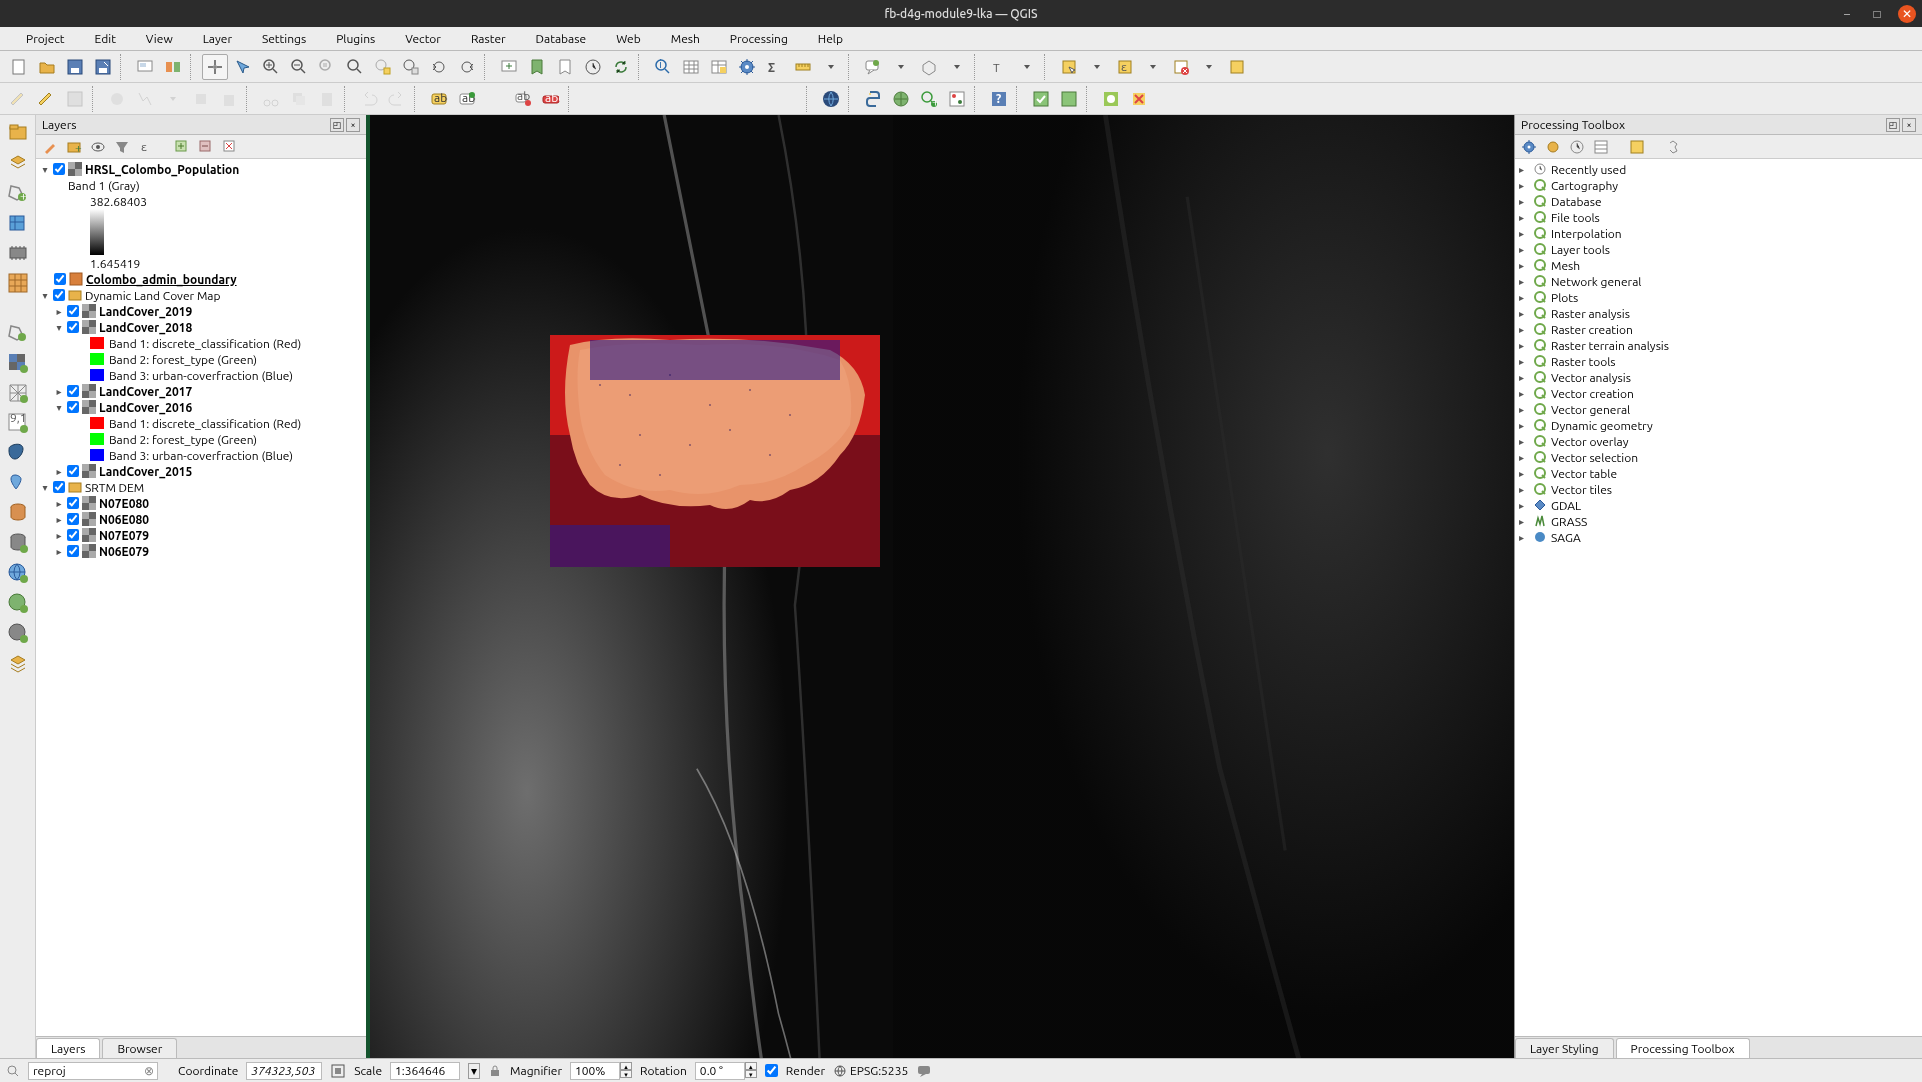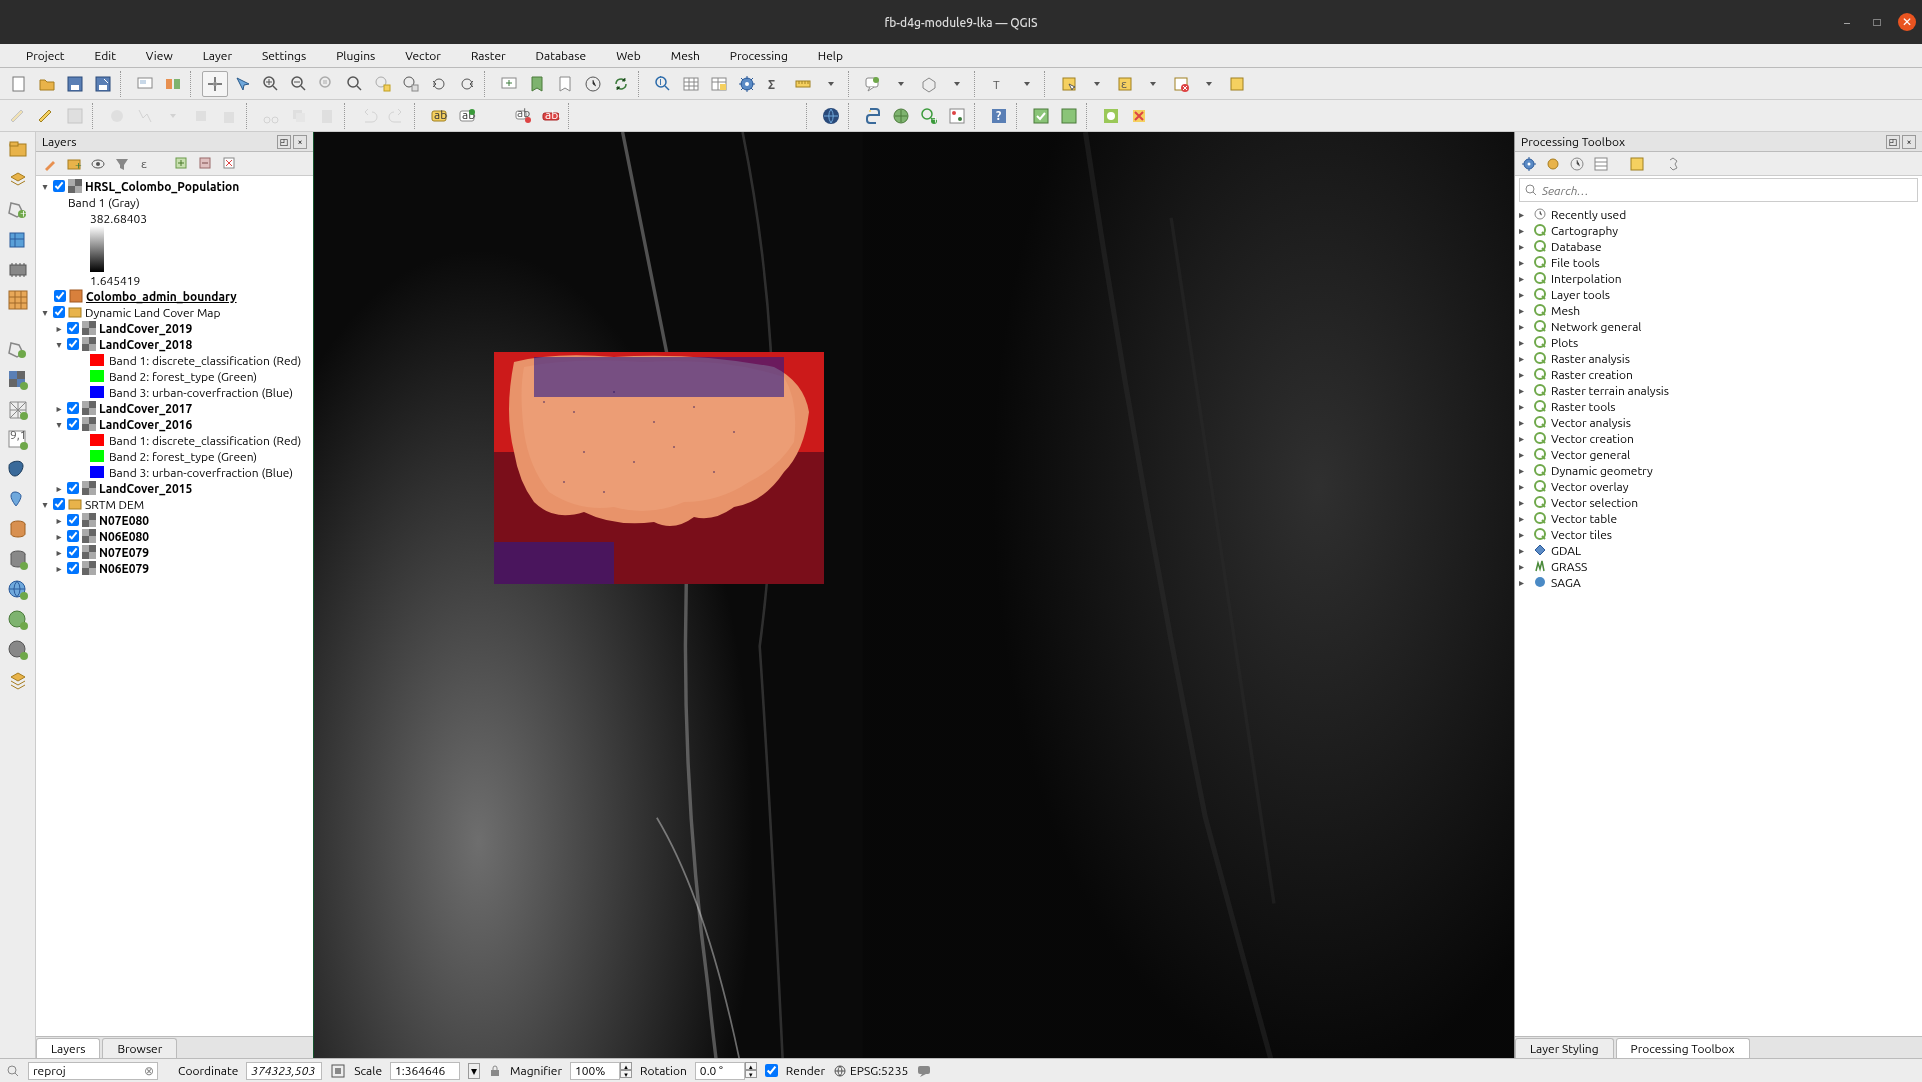--- a/index.html
+++ b/index.html
@@ -1,31 +1,31 @@
 <!DOCTYPE html>
 <html><head>
 <meta charset="utf-8">
 <style>
 * { margin:0; padding:0; box-sizing:border-box; font-family:"Ubuntu","Segoe UI",Arial,sans-serif; font-size:12px; }
 body { background:#f0f0f0; width:1922px; height:1082px; overflow:hidden; display:flex; flex-direction:column; }
-.titlebar { height:44px; background:#2c2c2c; color:#ddd; display:flex; align-items:center; position:relative; }
+.titlebar { height:27px; background:#2c2c2c; color:#ddd; display:flex; align-items:center; position:relative; }
 .titlebar .title { flex:1; text-align:center; font-weight:500; }
 .titlebar .winbtns { position:absolute; right:6px; display:flex; gap:12px; align-items:center; }
 .winbtn { width:18px; height:18px; display:flex; align-items:center; justify-content:center; color:#ccc; cursor:pointer; }
 .winbtn.close { background:#e95420; border-radius:50%; color:#fff; width:18px; height:18px; }
 .menubar { height:24px; background:#ededed; border-bottom:1px solid #bbb; display:flex; align-items:center; padding:0 6px; gap:2px; }
 .menubar .menu { padding:2px 8px; cursor:pointer;margin-left:12px; }
 .toolbar { height:32px; background:#ededed; border-bottom:1px solid #ccc; display:flex; align-items:center; padding:0 6px; gap:2px; }
 .tbtn { width:26px; height:26px; display:flex; align-items:center; justify-content:center; cursor:pointer; border-radius:2px; }
 .tsep { width:8px; height:26px; border-left:1px dotted #999; margin:0 2px; }
 .main { flex:1; display:flex; overflow:hidden; }
 .leftbar { width:36px; background:#ededed; border-right:1px solid #ccc; display:flex; flex-direction:column; align-items:center; padding-top:4px; gap:2px; }
 .leftbar .tbtn { width:28px; height:28px; }
 .leftbar .gap { height:18px; }
-.panel-left { width:278px; background:#fff; border-right:1px solid #14532d; display:flex; flex-direction:column; }
+.panel-left { width:334px; background:#fff; border-right:4px solid #14532d; display:flex; flex-direction:column; }
 .panel-header { height:20px; background:#e4e4e4; border-bottom:1px solid #bbb; display:flex; align-items:center; padding:0 6px; font-weight:400; }
 .panel-header .pbtns { margin-left:auto; display:flex; gap:2px; }
 .panel-header .pbtn { width:14px; height:14px; border:1px solid #999; font-size:9px; display:flex; align-items:center; justify-content:center; cursor:pointer; }
 .panel-toolbar { height:24px; background:#ededed; border-bottom:1px solid #ccc; display:flex; align-items:center; padding:0 4px; gap:4px; }
 .panel-toolbar .tbtn { width:20px; height:20px; }
 .layers-tree { flex:1; overflow:auto; padding:2px 4px; background:#fff; }
 .tree-row { display:flex; align-items:center; height:16px; gap:3px; white-space:nowrap; }
 .tree-row .exp { width:10px; text-align:center; cursor:pointer; font-size:10px; color:#555; }
 .tree-row .chk { width:12px; height:12px; }
 .tree-row .ic { width:14px; height:14px; display:inline-flex; align-items:center; justify-content:center; }
@@ -1001,29 +1001,20 @@
             <rect x="2" y="2" width="12" height="12" fill="#f5d060" stroke="#a08020"></rect>
           </svg>
         </div>
       <div style="width:8px"></div>
       <div class="tbtn">
           <svg width="16" height="16">
             <path d="M5 4l3-2 4 3-2 3 2 4-4 2-3-3" fill="none" stroke="#888"></path>
           </svg>
         </div>
     </div>
-    <div class="search-row">
-      <span>
-          <svg width="14" height="14">
-            <circle cx="6" cy="6" r="4" fill="none" stroke="#888"></circle>
-            <path d="M9 9l3 3" stroke="#888"></path>
-          </svg>
-        </span>
-      <input type="text" placeholder="Search…" style="">
-    </div>
     <div class="proc-tree">
       <div class="proc-row">
           <span class="exp">▸</span>
           <span class="ic">
             <svg width="14" height="14">
               <circle cx="7" cy="7" r="5" fill="none" stroke="#888"></circle>
               <path d="M7 4v3l2 1" stroke="#888"></path>
             </svg>
           </span>
           <span>Recently used</span>

